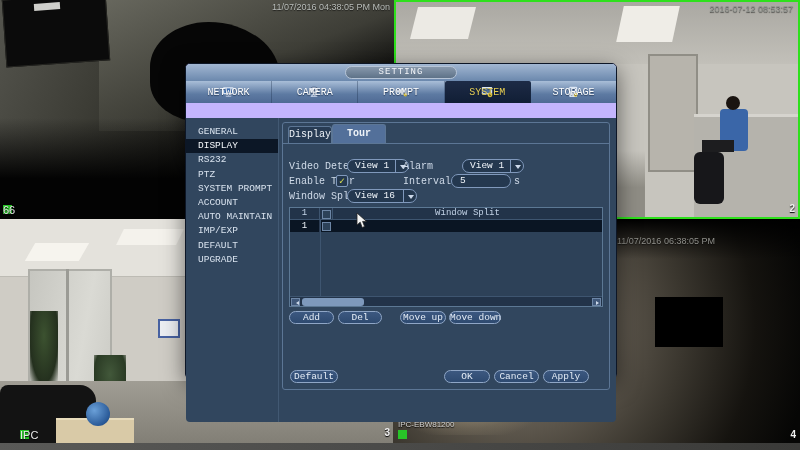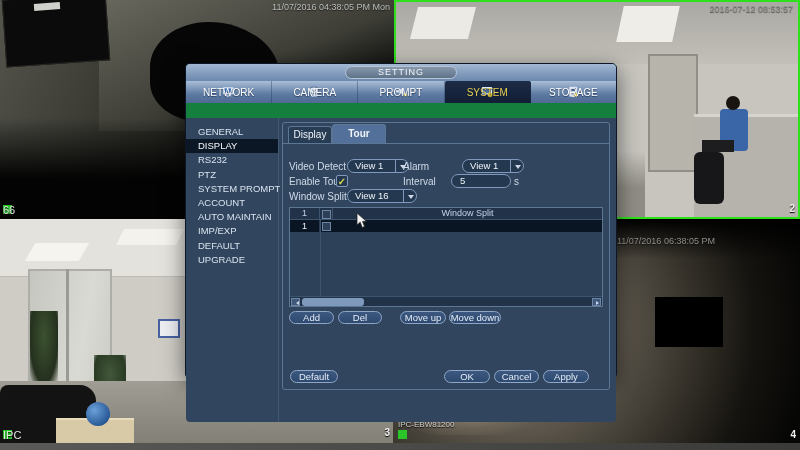--- a/index.html
+++ b/index.html
@@ -65,21 +65,21 @@
   
   .c4-dark-top{left:0;top:0;width:100%;height:40px;background:linear-gradient(#000,rgba(0,0,0,0));}
   .c4-glow{left:55px;top:55px;width:130px;height:80px;
     background:radial-gradient(ellipse,#c9c2b2 0%,rgba(160,152,135,.5) 55%,rgba(0,0,0,0) 75%);}
   .c4-floor{left:0;bottom:8px;width:150px;height:85px;
     background:radial-gradient(ellipse,#b3a68d 0%,rgba(130,120,100,.4) 60%,rgba(0,0,0,0) 80%);}
   .c4-censor{left:262px;top:78px;width:68px;height:50px;background:#000;}
 
   
   .dialog{left:185px;top:63px;width:432px;height:316px;border-radius:5px;
-    box-shadow:0 6px 22px rgba(0,0,0,.55);background:#15803d;border:1px solid #0d1626;}
+    box-shadow:0 6px 22px rgba(0,0,0,.55);background:#c4b5fd;border:1px solid #0d1626;font-family:Liberation Mono, monospace;}
   .titlebar{left:0;top:0;width:100%;height:17px;border-radius:4px 4px 0 0;
     background:linear-gradient(#a2b7d2,#6b88ad);}
   .title-pill{left:50%;top:2px;transform:translateX(-50%);width:112px;height:13px;border-radius:7px;
     background:linear-gradient(#8798ac,#5e7288);border:1px solid #b6c4d6;
     font-size:9px;color:#f2f5f9;text-align:center;line-height:11px;letter-spacing:1px;}
   .tabbar{left:0;top:17px;width:100%;height:22px;display:flex;position:absolute;
     background:linear-gradient(#a9bed8,#5d7aa2 60%,#4f6a94);}
   .tab{position:relative;flex:1;display:flex;align-items:center;justify-content:center;gap:4px;
     font-size:10px;color:#fff;text-shadow:0 1px 1px rgba(10,25,50,.6);border-right:1px solid rgba(25,45,75,.35);}
   .tab:last-child{border-right:none;}
@@ -183,21 +183,21 @@
     <div class="c3-glass"></div>
     <div class="c3-glassbar"></div>
     <div class="c3-plant1"></div>
     <div class="c3-plant2"></div>
     <div class="c3-poster"></div>
     <div class="c3-blinds"></div>
     <div class="c3-floor"></div>
     <div class="c3-couch"></div>
     <div class="c3-table"></div>
     <div class="c3-globe"></div>
-    <div class="cam-label" style="left:3px;bottom:4px;margin-top:16px;">
+    <div class="cam-label" style="left:20px;bottom:4px;margin-top:16px;">
       <span class="gsq"></span>
       <span>IPC</span>
     </div>
     <div class="chan" style="right:3px;bottom:5px;">3</div>
   </div>
 
   <div class="cam cam4">
     <div class="c4-dark-top"></div>
     <div class="c4-glow"></div>
     <div class="c4-floor"></div>

